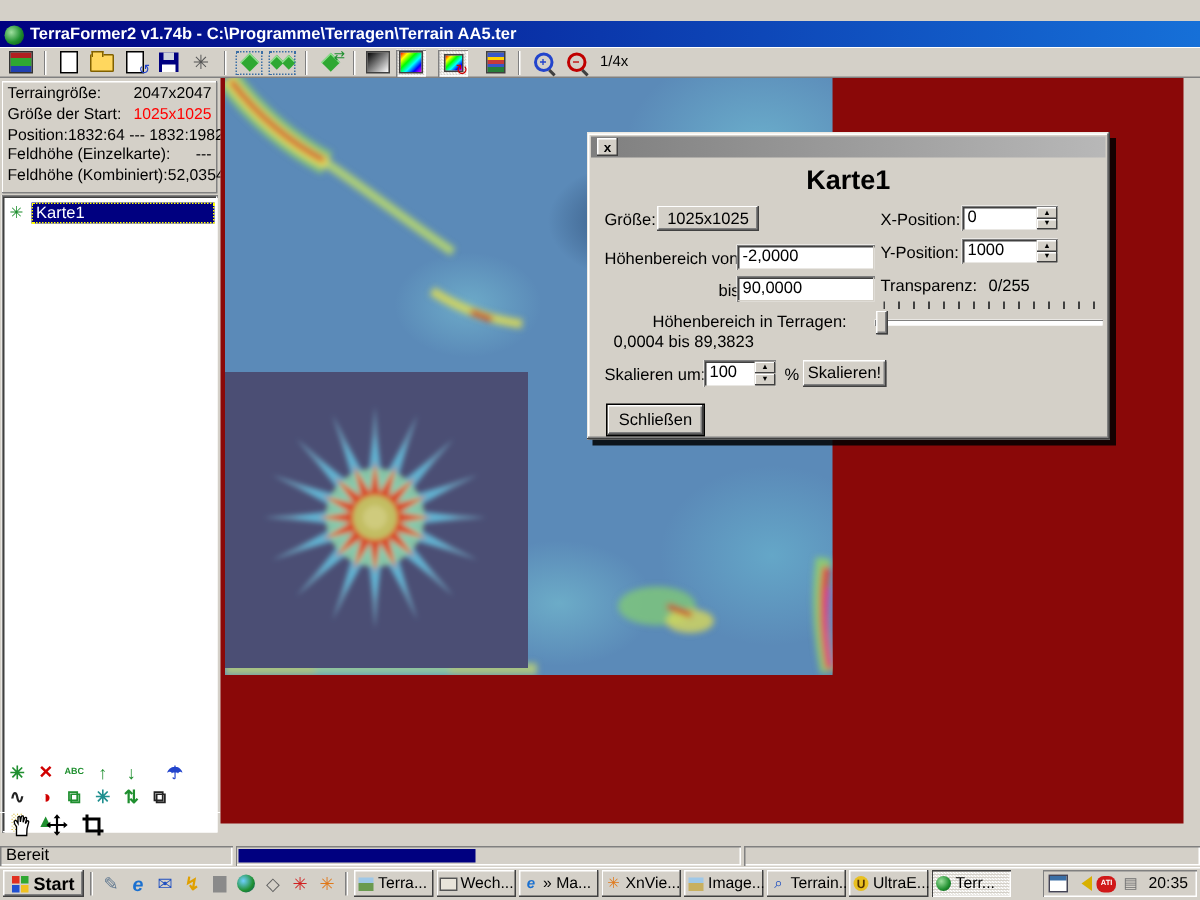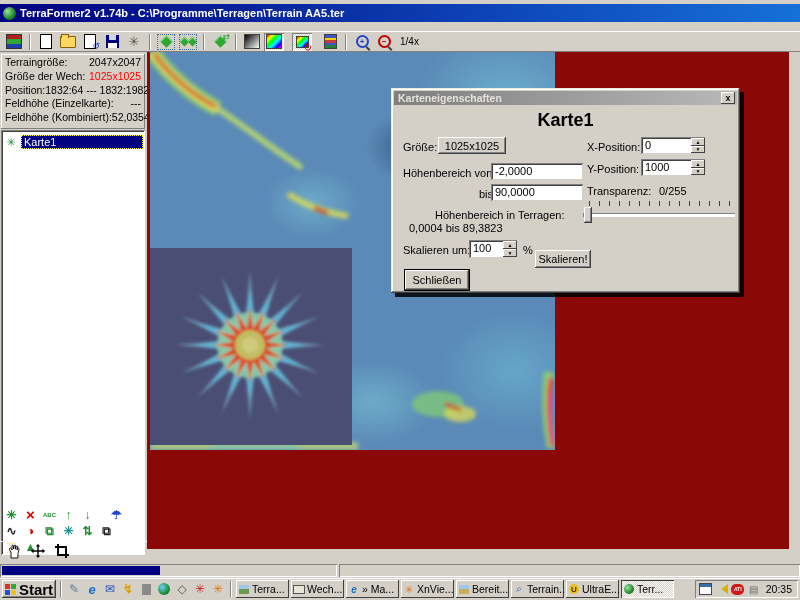--- a/index.html
+++ b/index.html
@@ -1,20 +1,20 @@
 <!DOCTYPE html>
 <html><head>
 <meta charset="utf-8">
 <style>
   html,body{margin:0;padding:0;background:#000;}
   #screen{position:relative;width:800px;height:600px;overflow:hidden;
     font-family:"Liberation Sans",sans-serif;font-size:11px;color:#000;
     background:#d4d0c8;cursor:default;}
   
-  .titlebar{position:absolute;left:0;top:4px;width:800px;height:18px;
+  .titlebar{position:absolute;left:0;top:14px;width:800px;height:18px;
     background:linear-gradient(90deg,#000080,#1670d8);display:flex;align-items:center;padding-left:3px;box-sizing:border-box;}
   .titlebar .appicon{width:13px;height:13px;border-radius:50%;
     background:radial-gradient(circle at 35% 35%,#9fe09f,#1f8f2f 55%,#0a4a14);margin-right:4px;flex:none;}
   .titlebar .title{color:#fff;font-weight:bold;font-size:11px;white-space:nowrap;}
   
   .menubar{position:absolute;left:0;top:18px;width:800px;height:13px;display:flex;align-items:center;padding-left:4px;box-sizing:border-box;}
   .menu-item{display:inline-block;padding:0 7px;line-height:13px;}
   .menu-item::first-letter{text-decoration:underline;}
   
   .toolbar{position:absolute;left:0;top:31px;width:800px;height:21px;display:flex;align-items:center;gap:2px;
@@ -100,21 +100,21 @@
   .slider-track{position:absolute;height:4px;box-shadow:inset 1px 1px #808080,inset -1px -1px #fff;background:#fff;}
   .slider-thumb{position:absolute;width:8px;height:16px;background:#d4d0c8;box-shadow:inset -1px -1px #404040,inset 1px 1px #fff,inset -2px -2px #808080;}
   
   .statusbar{position:absolute;left:0;top:562px;width:800px;height:16px;background:#d4d0c8;display:flex;gap:2px;padding-top:2px;box-sizing:border-box;}
   .status-panel{box-shadow:inset 1px 1px #808080,inset -1px -1px #fff;height:13px;line-height:13px;padding-left:4px;box-sizing:border-box;}
   .progress-fill{height:9px;margin:2px;background:#000080;}
   
   .taskbar{position:absolute;left:0;top:578px;width:800px;height:22px;background:#d4d0c8;box-shadow:inset 0 1px #fff;
     display:flex;align-items:center;padding:0 2px;box-sizing:border-box;gap:2px;}
   .startbtn{width:54px;height:18px;background:#d4d0c8;box-shadow:inset -1px -1px #404040,inset 1px 1px #fff,inset -2px -2px #808080;
-    display:flex;align-items:center;justify-content:center;gap:3px;font-weight:bold;font-size:15px;flex:none;}
+    display:flex;align-items:center;justify-content:center;gap:3px;font-weight:bold;font-size:12px;flex:none;}
   .winflag{width:11px;height:11px;display:grid;grid-template-columns:1fr 1fr;grid-template-rows:1fr 1fr;gap:1px;flex:none;}
   .winflag i{display:block;}
   .qlsep{width:2px;height:16px;box-shadow:inset 1px 0 #808080,inset -1px 0 #fff;margin:0 2px;flex:none;}
   .qlicon{width:16px;height:16px;display:flex;align-items:center;justify-content:center;font-size:12px;flex:none;}
   .taskbtn{width:53px;height:18px;background:#d4d0c8;box-shadow:inset -1px -1px #404040,inset 1px 1px #fff;
     display:flex;align-items:center;padding-left:2px;gap:2px;font-size:10.5px;white-space:nowrap;overflow:hidden;flex:none;box-sizing:border-box;}
   .taskbtn.active{box-shadow:inset 1px 1px #404040,inset -1px -1px #fff;font-weight:normal;
     background-image:conic-gradient(#fff 25%,#d4d0c8 0 50%,#fff 0 75%,#d4d0c8 0);background-size:2px 2px;}
   .tico{width:12px;height:12px;flex:none;display:flex;align-items:center;justify-content:center;font-size:10px;}
   .tray{margin-left:auto;height:18px;box-shadow:inset 1px 1px #808080,inset -1px -1px #fff;
@@ -193,21 +193,21 @@
     <span class="zoomtext">1/4x</span>
   </div>
 
   <div class="leftpanel">
     <div class="infobox">
       <div class="info-row">
         <span>Terraingröße:</span>
           <span class="val">2047x2047</span>
       </div>
       <div class="info-row">
-        <span>Größe der Wech:</span>
+        <span>Größe der Start:</span>
           <span class="val val-red">1025x1025</span>
       </div>
       <div class="info-row">
         <span>Position:</span>
           <span class="val">1832:64 --- 1832:1982</span>
       </div>
       <div class="info-row">
         <span>Feldhöhe (Einzelkarte):</span>
           <span class="val">---</span>
       </div>
@@ -310,21 +310,20 @@
             <circle cx="100" cy="97" r="8" fill="#cfcb7d"></circle>
           </g>
         </svg>
       </div>
 
     </div>
   </div>
 
   <div class="dialog">
     <div class="dlg-titlebar">
-      <span class="dlg-title">Karteneigenschaften</span>
       <span class="dlg-close">x</span>
     </div>
     <div class="dlg-heading">Karte1</div>
 
     <span class="dlg-label" style="left:12px;top:53px;">Größe:</span>
     <span class="dlg-btn" style="left:47px;top:49px;width:68px;height:17px;">1025x1025</span>
 
     <span class="dlg-label" style="left:12px;top:79px;">Höhenbereich von:</span>
     <span class="dlg-input" style="left:100px;top:75px;width:92px;height:17px;">-2,0000</span>
     <span class="dlg-label" style="left:88px;top:100px;">bis:</span>
@@ -333,21 +332,21 @@
     <span class="dlg-label" style="left:12px;top:121px;padding-left:32px;">Höhenbereich in Terragen:</span>
     <span class="dlg-label" style="left:18px;top:134px;">0,0004 bis 89,3823</span>
 
     <span class="dlg-label" style="left:12px;top:156px;">Skalieren um:</span>
     <span class="dlg-input" style="left:78px;top:152px;width:48px;height:18px;">100</span>
     <span class="spin" style="left:112px;top:153px;height:16px;">
         <span>▲</span>
         <span>▼</span>
       </span>
     <span class="dlg-label" style="left:132px;top:156px;">%</span>
-    <span class="dlg-btn" style="left:144px;top:162px;width:56px;height:18px;">Skalieren!</span>
+    <span class="dlg-btn" style="left:144px;top:152px;width:56px;height:18px;">Skalieren!</span>
 
     <span class="dlg-btn default" style="left:13px;top:181px;width:64px;height:20px;">Schließen</span>
 
     <span class="dlg-label" style="left:196px;top:53px;">X-Position:</span>
     <span class="dlg-input" style="left:250px;top:49px;width:64px;height:17px;">0</span>
     <span class="spin" style="left:300px;top:50px;height:15px;">
         <span>▲</span>
         <span>▼</span>
       </span>
 
@@ -359,20 +358,21 @@
       </span>
 
     <span class="dlg-label" style="left:196px;top:97px;">Transparenz:</span>
     <span class="dlg-label" style="left:268px;top:97px;">0/255</span>
     <span class="ticks" style="left:198px;top:113px;width:145px;"></span>
     <span class="slider-track" style="left:192px;top:125px;width:152px;"></span>
     <span class="slider-thumb" style="left:193px;top:119px;"></span>
   </div>
 
   <div class="statusbar">
+    <div class="status-panel" style="width:155px;">Bereit</div>
     <div class="status-panel" style="width:337px;padding-left:0;">
       <div class="progress-fill" style="width:158px;"></div>
     </div>
     <div class="status-panel" style="flex:1;"></div>
   </div>
 
   <div class="taskbar">
     <div class="startbtn">
       <span class="winflag">
         <i style="background:#e03020;"></i>
@@ -415,21 +415,21 @@
       <span>» Ma...</span>
     </span>
     <span class="taskbtn">
       <span class="tico" style="color:#e07818;">✳</span>
       <span>XnVie...</span>
     </span>
     <span class="taskbtn">
       <span class="tico">
           <span style="width:10px;height:9px;background:linear-gradient(#9fc8e8 0 4px,#c8b060 4px 9px);display:inline-block;"></span>
         </span>
-      <span>Bereit...</span>
+      <span>Image...</span>
     </span>
     <span class="taskbtn">
       <span class="tico" style="color:#2050c0;">⌕</span>
       <span>Terrain...</span>
     </span>
     <span class="taskbtn">
       <span class="tico">
           <span style="width:10px;height:10px;border-radius:50%;background:#e8c020;color:#503000;font-size:8px;font-weight:bold;display:flex;align-items:center;justify-content:center;">U</span>
         </span>
       <span>UltraE...</span>

